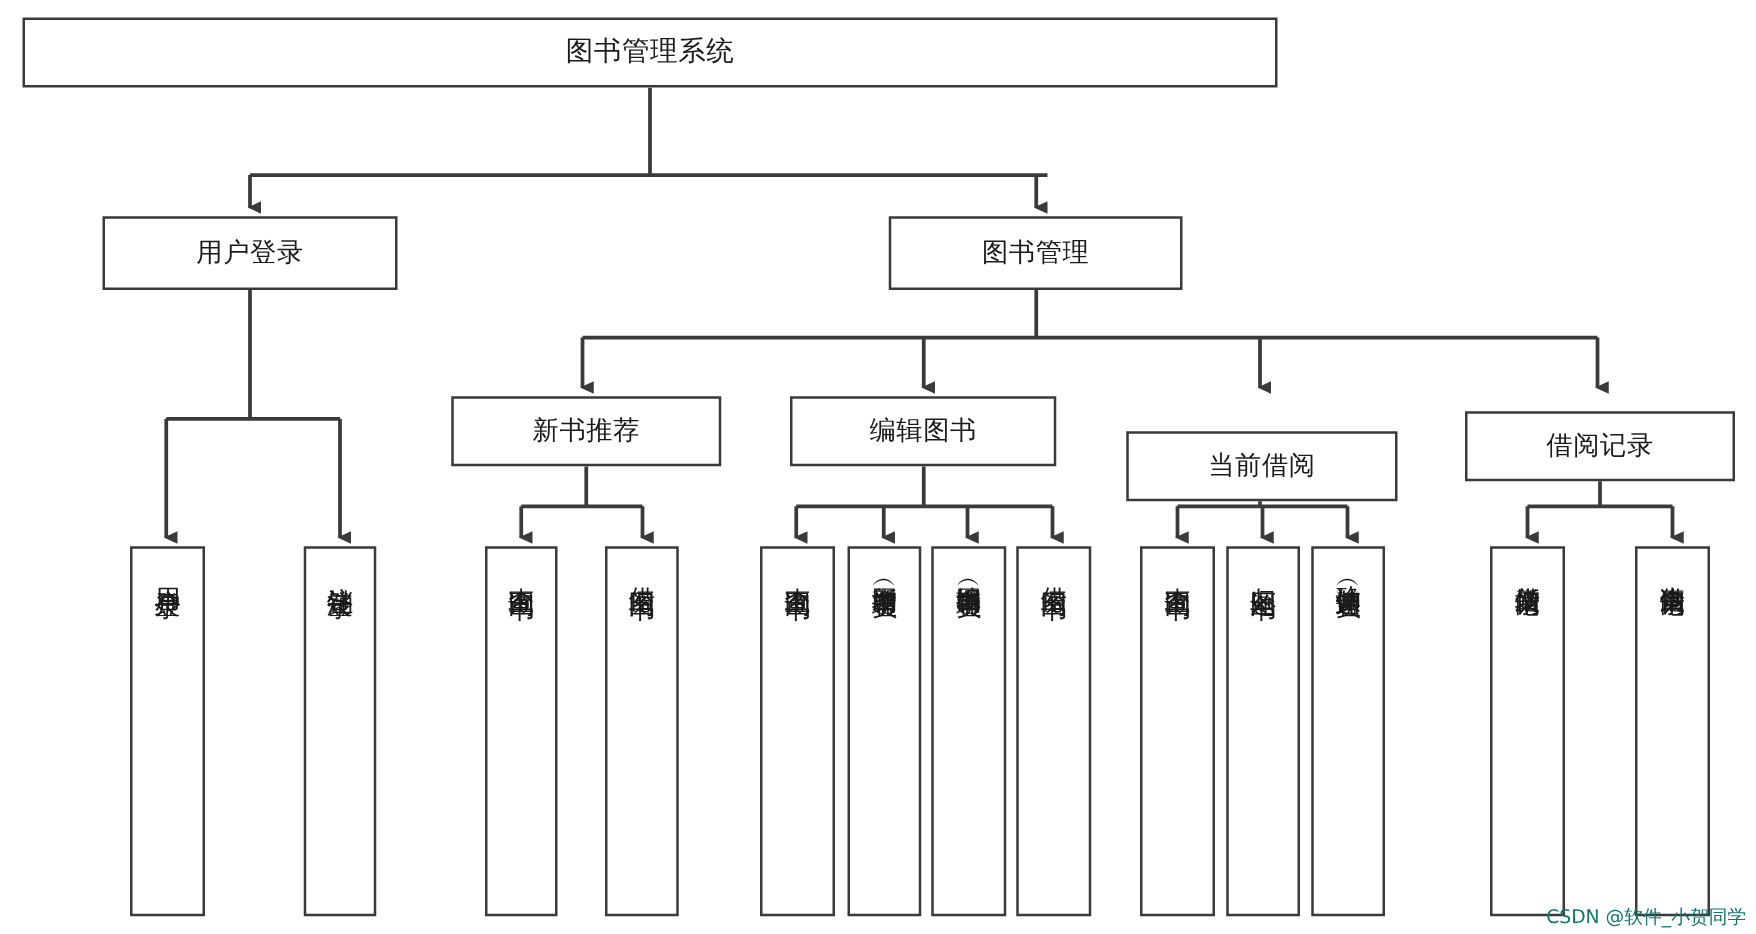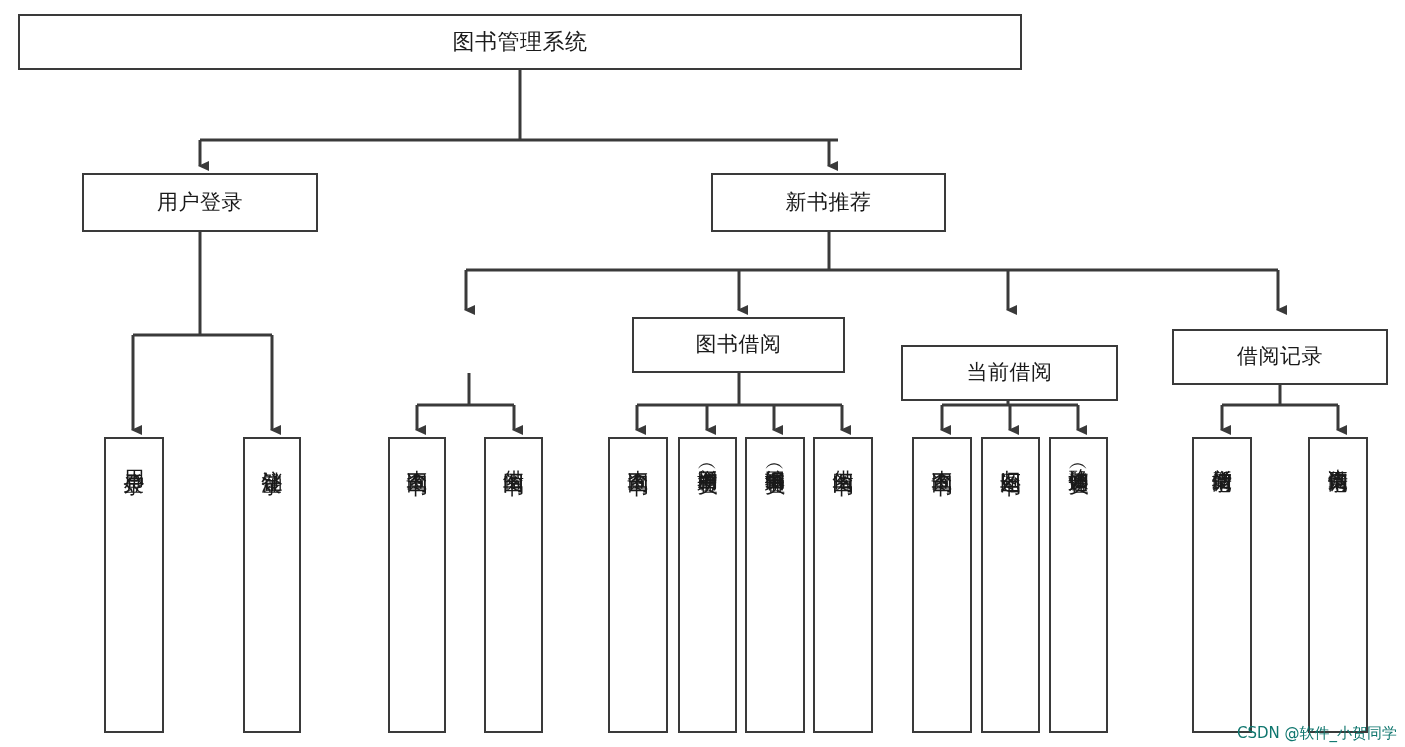--- a/index.html
+++ b/index.html
@@ -136,25 +136,28 @@
   </svg>
 
   <div class="node h root" style="left:18px; top:14px; width:1004px; height:56px;">
     <span class="lbl">图书管理系统</span>
   </div>
 
   <div class="node h" style="left:82px; top:173px; width:236px; height:59px;">
     <span class="lbl">用户登录</span>
   </div>
   <div class="node h" style="left:711px; top:173px; width:235px; height:59px;">
+    <span class="lbl">图书管理</span>
+  </div>
+
+  <div class="node h" style="left:361px; top:317px; width:216px; height:56px;">
     <span class="lbl">新书推荐</span>
   </div>
-
   <div class="node h" style="left:632px; top:317px; width:213px; height:56px;">
-    <span class="lbl">图书借阅</span>
+    <span class="lbl">编辑图书</span>
   </div>
   <div class="node h" style="left:901px; top:317px; width:217px; height:56px;margin-top:28px;">
     <span class="lbl">当前借阅</span>
   </div>
   <div class="node h" style="left:1172px; top:317px; width:216px; height:56px;margin-top:12px;">
     <span class="lbl">借阅记录</span>
   </div>
 
   <div class="node v" style="left:104px; top:437px; width:60px; height:296px;">
     <span class="lbl">用户登录</span>

